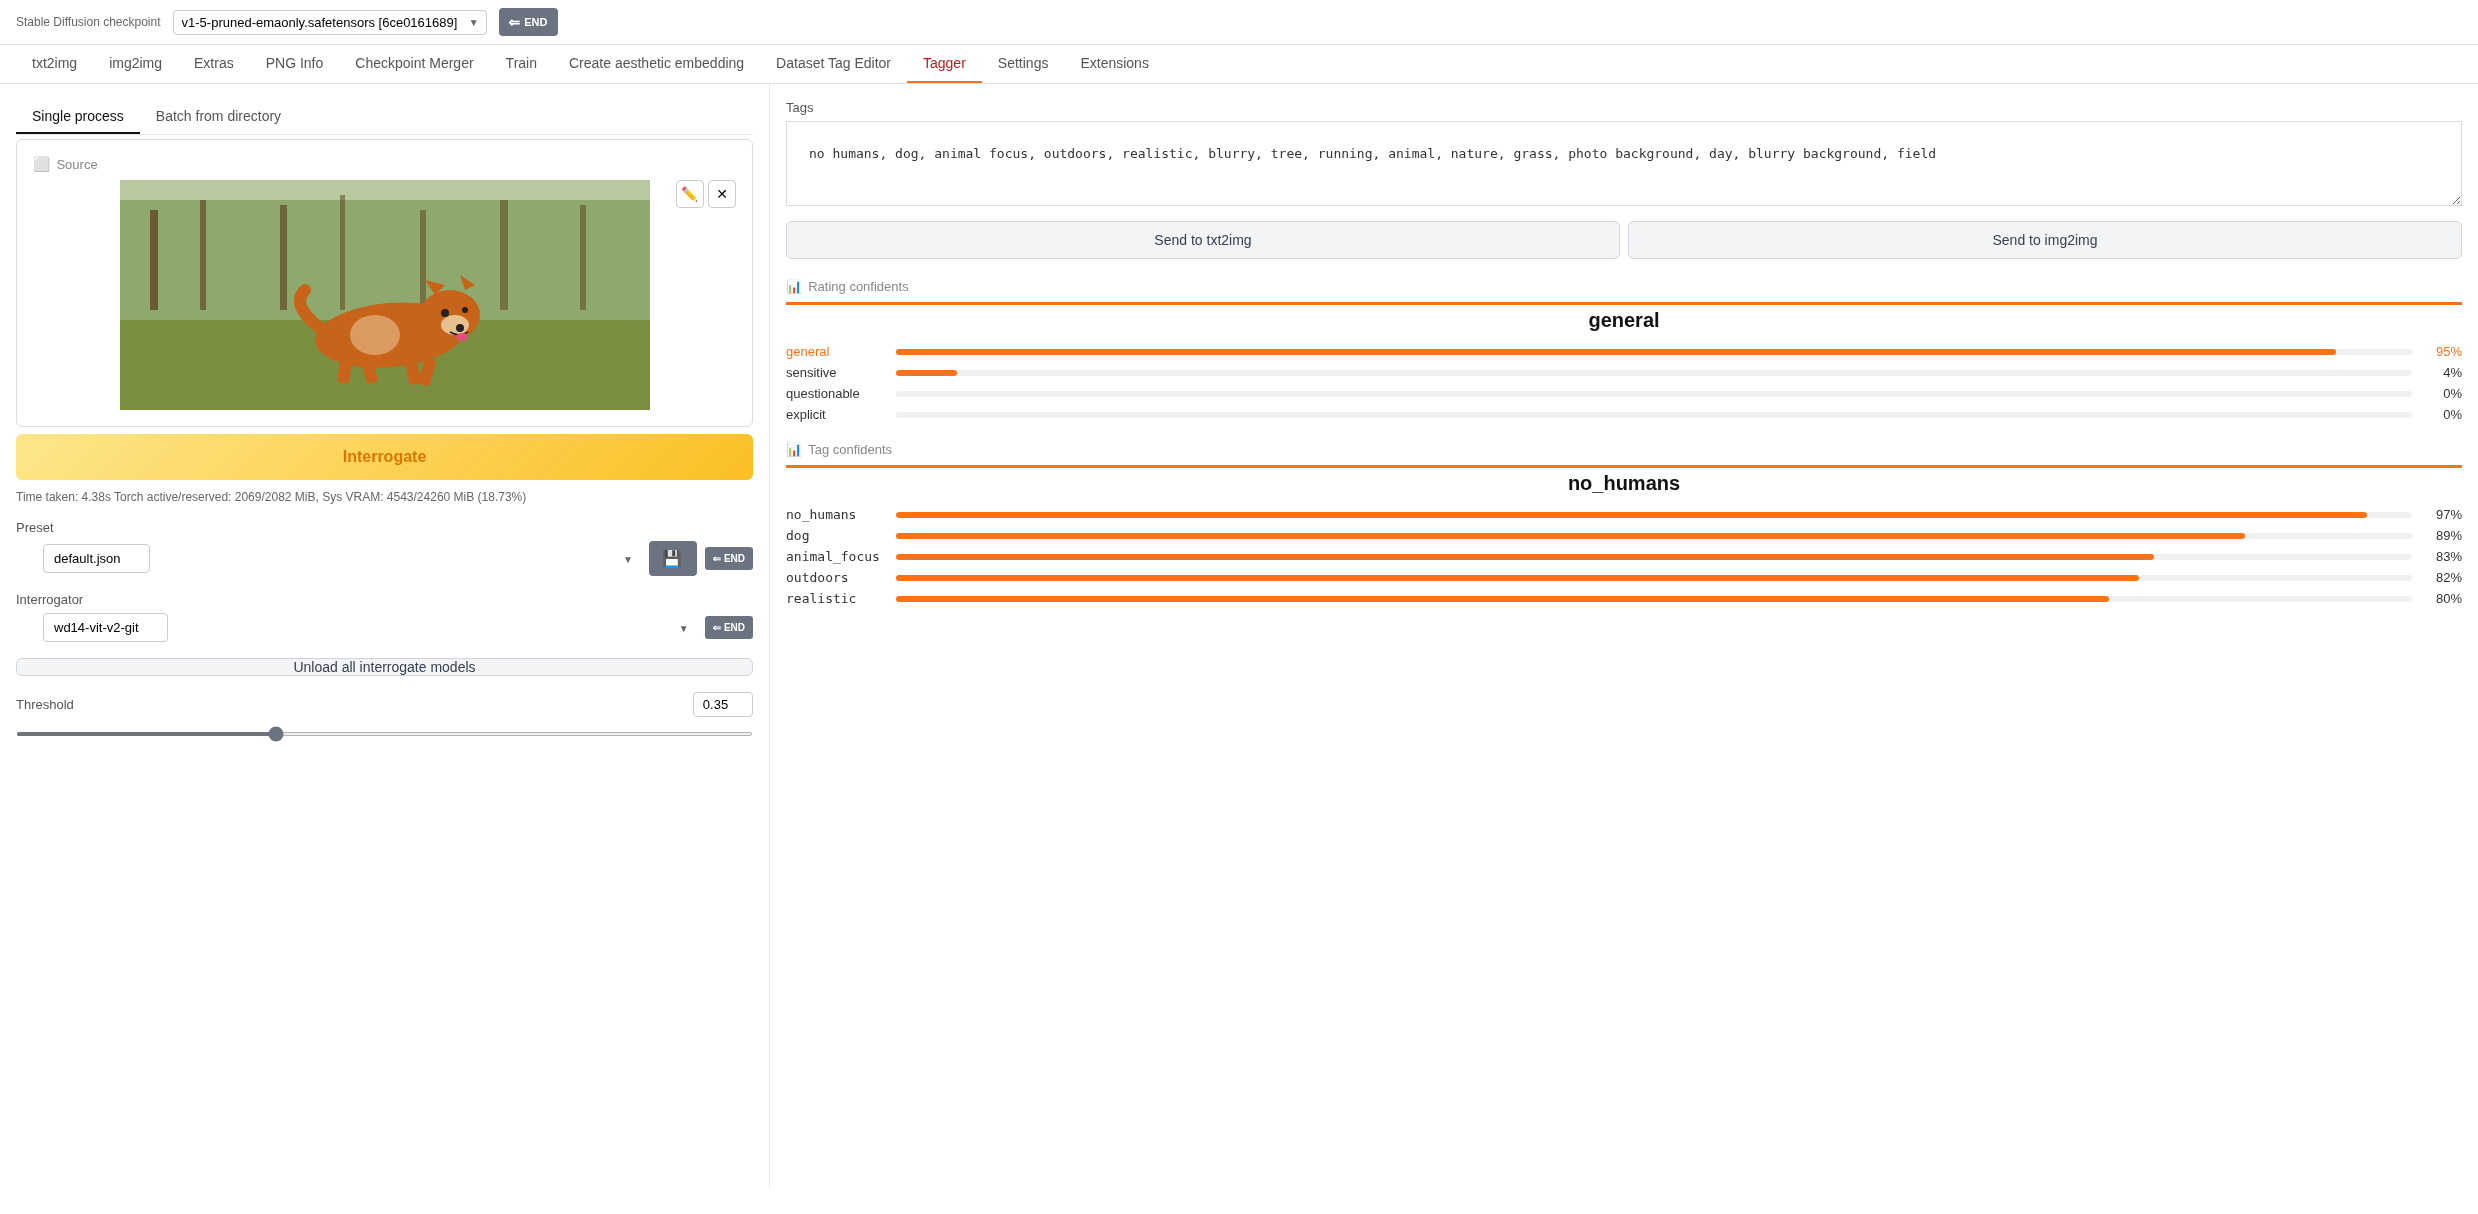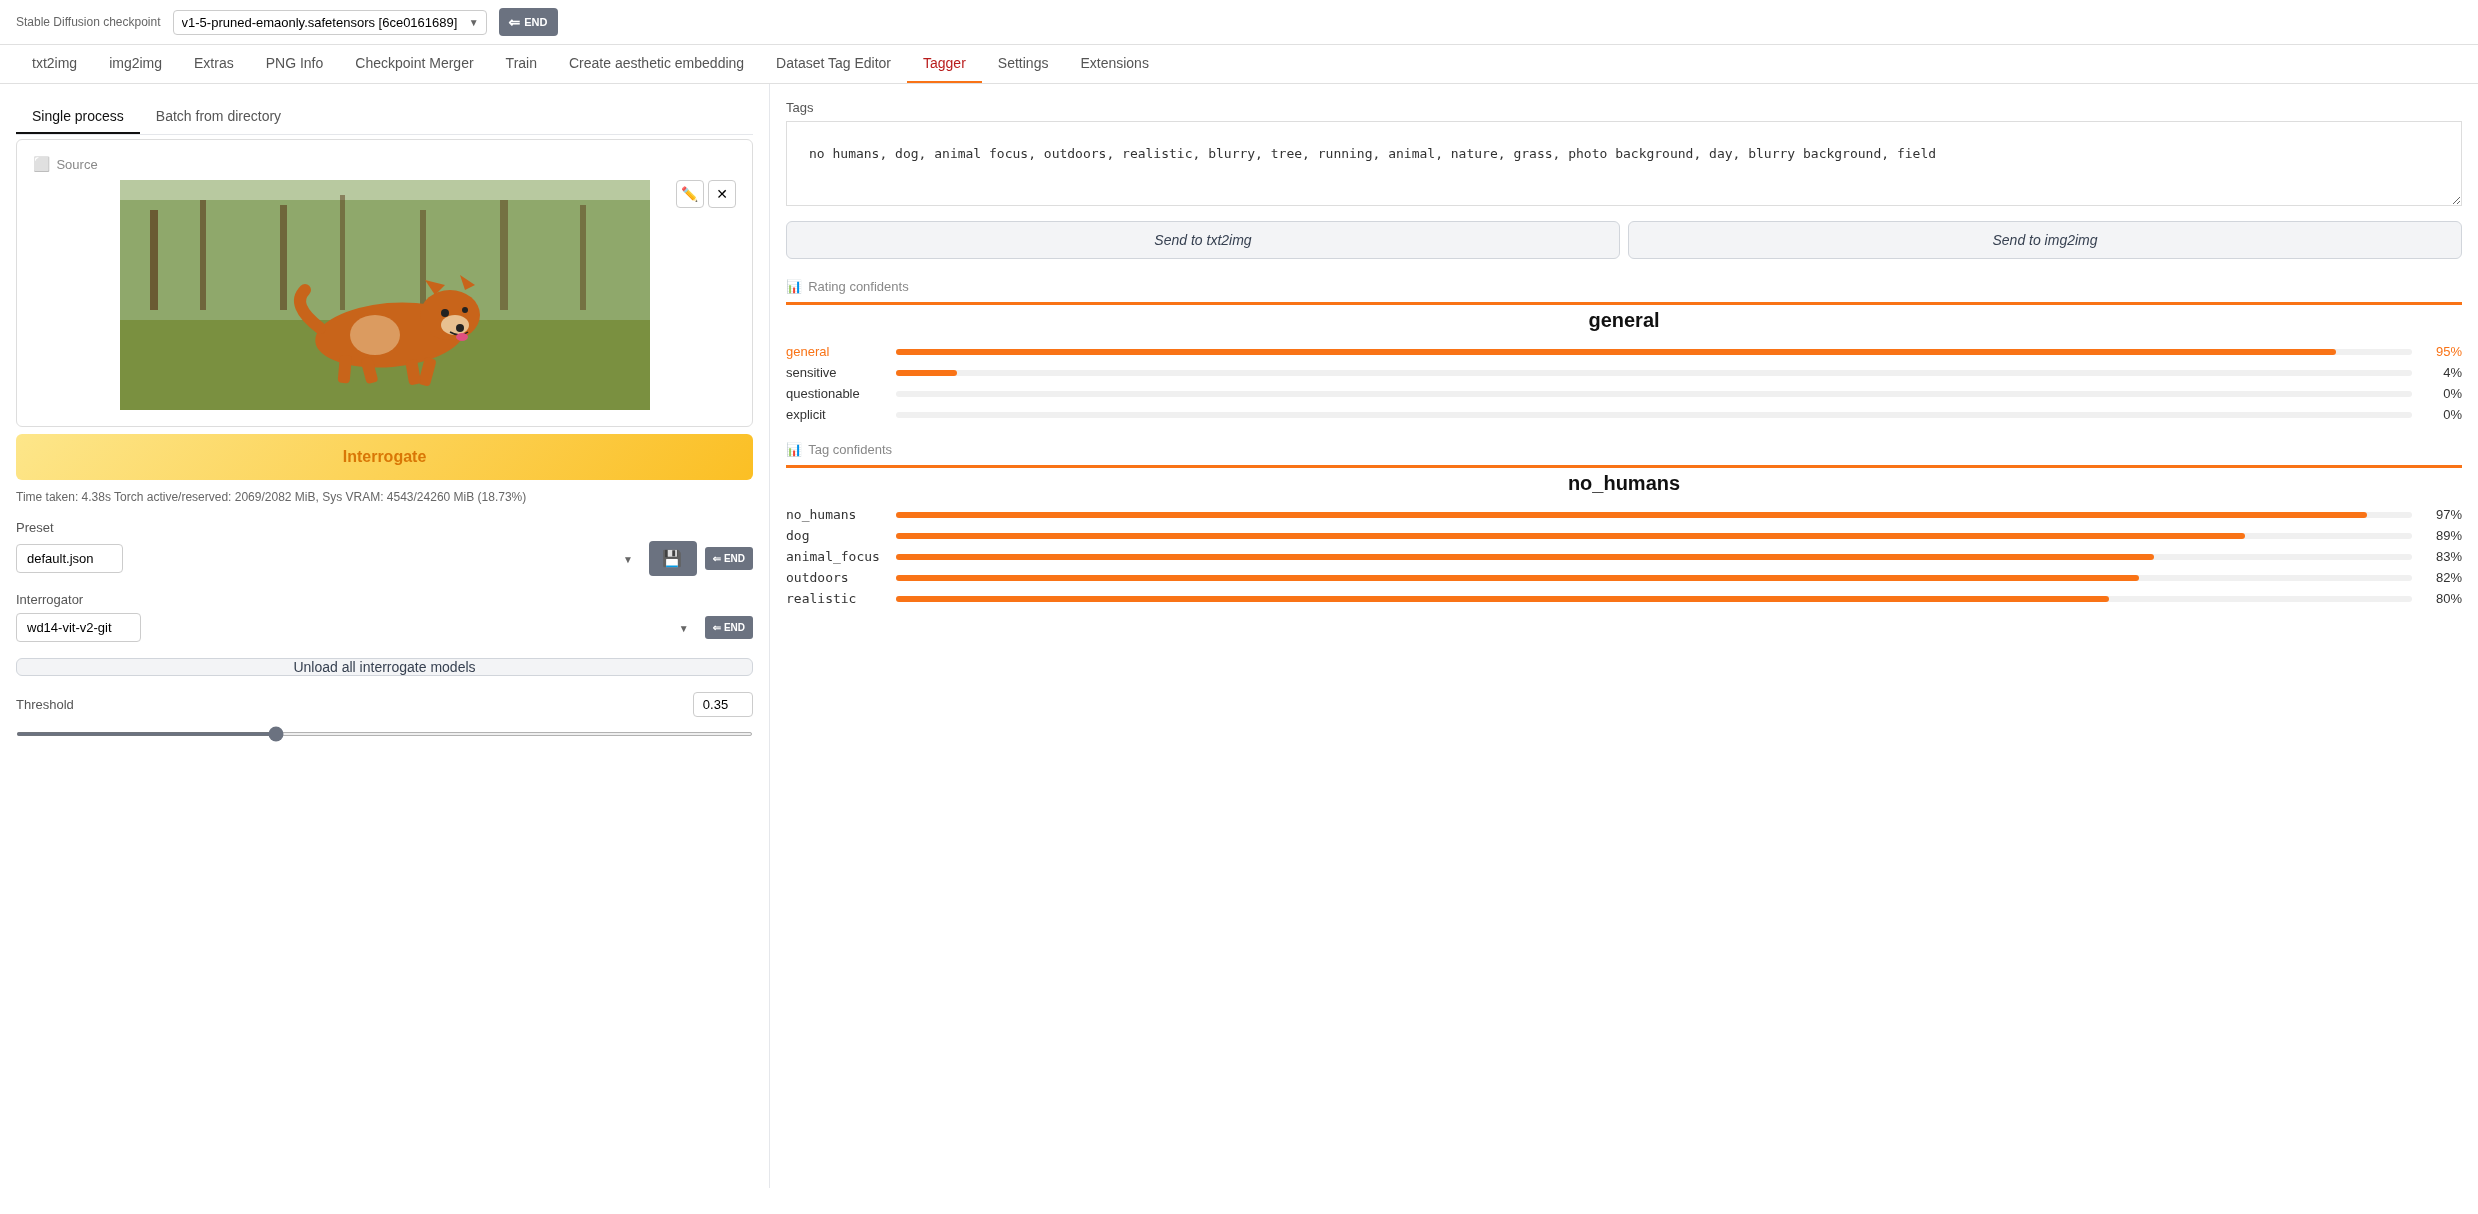--- a/index.html
+++ b/index.html
@@ -32,37 +32,37 @@
     .image-actions { position: absolute; top: 0; right: 0; display: flex; gap: 4px; }
     .image-action-btn { background: rgba(255,255,255,0.8); border: 1px solid #ccc; border-radius: 4px; width: 28px; height: 28px; display: flex; align-items: center; justify-content: center; cursor: pointer; font-size: 14px; }
 
     .interrogate-btn { width: 100%; padding: 14px; background: linear-gradient(135deg, #fde68a, #fbbf24); border: none; border-radius: 6px; font-size: 16px; font-weight: 600; color: #d97706; cursor: pointer; margin-top: 7px; }
 
     .time-info { font-size: 12px; color: #666; margin-top: 10px; }
 
     .form-group { margin-top: 16px; }
     .form-label { font-size: 13px; color: #555; margin-bottom: 6px; display: block; }
     .form-row { display: flex; gap: 8px; align-items: center; }
-    .form-select { flex: 1; padding: 6px 28px 6px 10px; border: 1px solid #ccc; border-radius: 4px; font-size: 13px; background: #fff; appearance: none; cursor: pointer; }
+    .form-select { flex: 1; padding: 6px 28px 6px 10px; border: 1px solid #ccc; border-radius: 4px; font-size: 13px; background: #fff; appearance: none; cursor: pointer; margin-left: 27px; }
     .save-btn { background: #6b7280; color: #fff; border: none; border-radius: 4px; padding: 8px 14px; cursor: pointer; font-size: 16px; }
     .end-small-btn { background: #6b7280; color: #fff; border: none; border-radius: 3px; padding: 6px 8px; cursor: pointer; font-size: 10px; font-weight: bold; }
 
     .unload-btn { width: 100%; background: #f3f4f6; border: 1px solid #d1d5db; border-radius: 6px; font-size: 14px; font-weight: 500; cursor: pointer; margin-top: 16px; color: #374151; }
 
     .threshold-group { margin-top: 16px; }
     .threshold-row { display: flex; justify-content: space-between; align-items: center; margin-bottom: 6px; }
     .threshold-value { padding: 4px 8px; border: 1px solid #ccc; border-radius: 4px; font-size: 13px; width: 60px; text-align: center; background: #fff; }
     .range-slider { width: 100%; height: 4px; accent-color: #6b7280; cursor: pointer; }
 
     
     .tags-label { font-size: 13px; color: #555; margin-bottom: 6px; }
     .tags-textarea { width: 100%; border: 1px solid #ddd; border-radius: 0; padding: 22px; font-size: 13px; color: #333; line-height: 1.5; min-height: 70px; resize: vertical; }
 
     .send-btns { display: flex; gap: 8px; margin-top: 12px; }
-    .send-btn { flex: 1; padding: 10px; background: #f3f4f6; border: 1px solid #d1d5db; border-radius: 6px; font-size: 14px; font-weight: 500; cursor: pointer; color: #374151; font-style: italic; }
+    .send-btn { flex: 1; padding: 10px; background: #f3f4f6; border: 1px solid #d1d5db; border-radius: 6px; font-size: 14px; font-weight: 500; cursor: pointer; color: #374151; }
 
     .section-header { display: flex; align-items: center; gap: 6px; color: #888; font-size: 13px; margin-top: 20px; margin-bottom: 8px; }
     .section-title { font-size: 20px; font-weight: 700; color: #111; text-align: center; margin-bottom: 12px; }
 
     .chart-bar-container { margin-bottom: 6px; }
     .chart-bar-row { display: flex; align-items: center; justify-content: space-between; margin-bottom: 2px; }
     .chart-bar-label { font-size: 13px; min-width: 100px; }
     .chart-bar-label.highlight { color: #f97316; }
     .chart-bar-label.mono { font-family: monospace; }
     .chart-bar-pct { font-size: 13px; min-width: 40px; text-align: right; }

